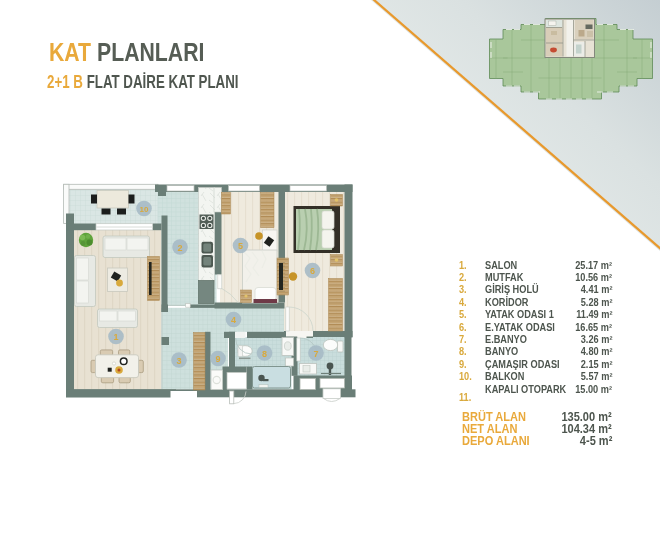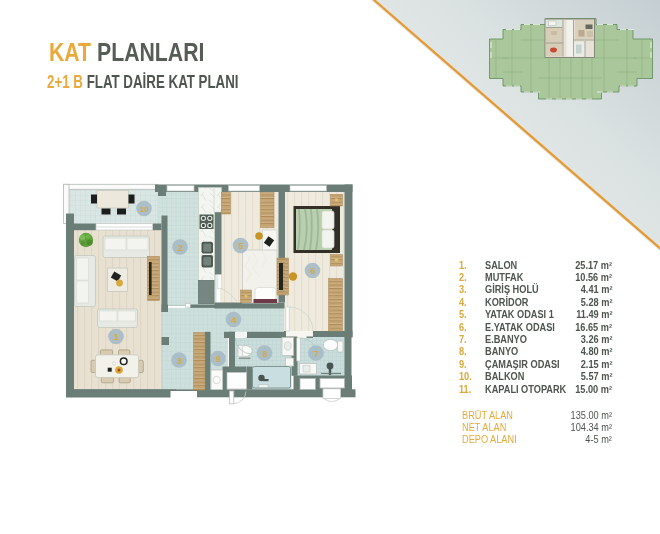--- a/index.html
+++ b/index.html
@@ -486,27 +486,27 @@
       <div class="lval" style="top:74.4px;">3.26 m²</div>
     <div class="lnum" style="top:86.8px;">8.</div>
       <div class="lname" style="top:86.8px;">BANYO</div>
       <div class="lval" style="top:86.8px;">4.80 m²</div>
     <div class="lnum" style="top:99.2px;">9.</div>
       <div class="lname" style="top:99.2px;">ÇAMAŞIR ODASI</div>
       <div class="lval" style="top:99.2px;">2.15 m²</div>
     <div class="lnum" style="top:111.6px;">10.</div>
       <div class="lname" style="top:111.6px;">BALKON</div>
       <div class="lval" style="top:111.6px;">5.57 m²</div>
-    <div class="lnum" style="top:124px;">11.</div>
+    <div class="lnum" style="top:132px;">11.</div>
       <div class="lname" style="top:124px;">KAPALI OTOPARK</div>
       <div class="lval" style="top:124px;">15.00 m²</div>
   </div>
 </div>
 
-<div class="abs" style="left:458px;top:410px;width:154px;font-size:10px;font-weight:normal;color:#4D554E;">
+<div class="abs" style="left:458px;top:410px;width:154px;font-size:12px;font-weight:bold;color:#4D554E;">
   <div style="position:relative;height:40px;">
     <div class="lsum" style="top:0px;">BRÜT ALAN</div>
       <div class="lval" style="top:0px;">135.00 m²</div>
     <div class="lsum" style="top:12.2px;">NET ALAN</div>
       <div class="lval" style="top:12.2px;">104.34 m²</div>
     <div class="lsum" style="top:24.4px;">DEPO ALANI</div>
       <div class="lval" style="top:24.4px;">4-5 m²</div>
   </div>
 </div>
 

